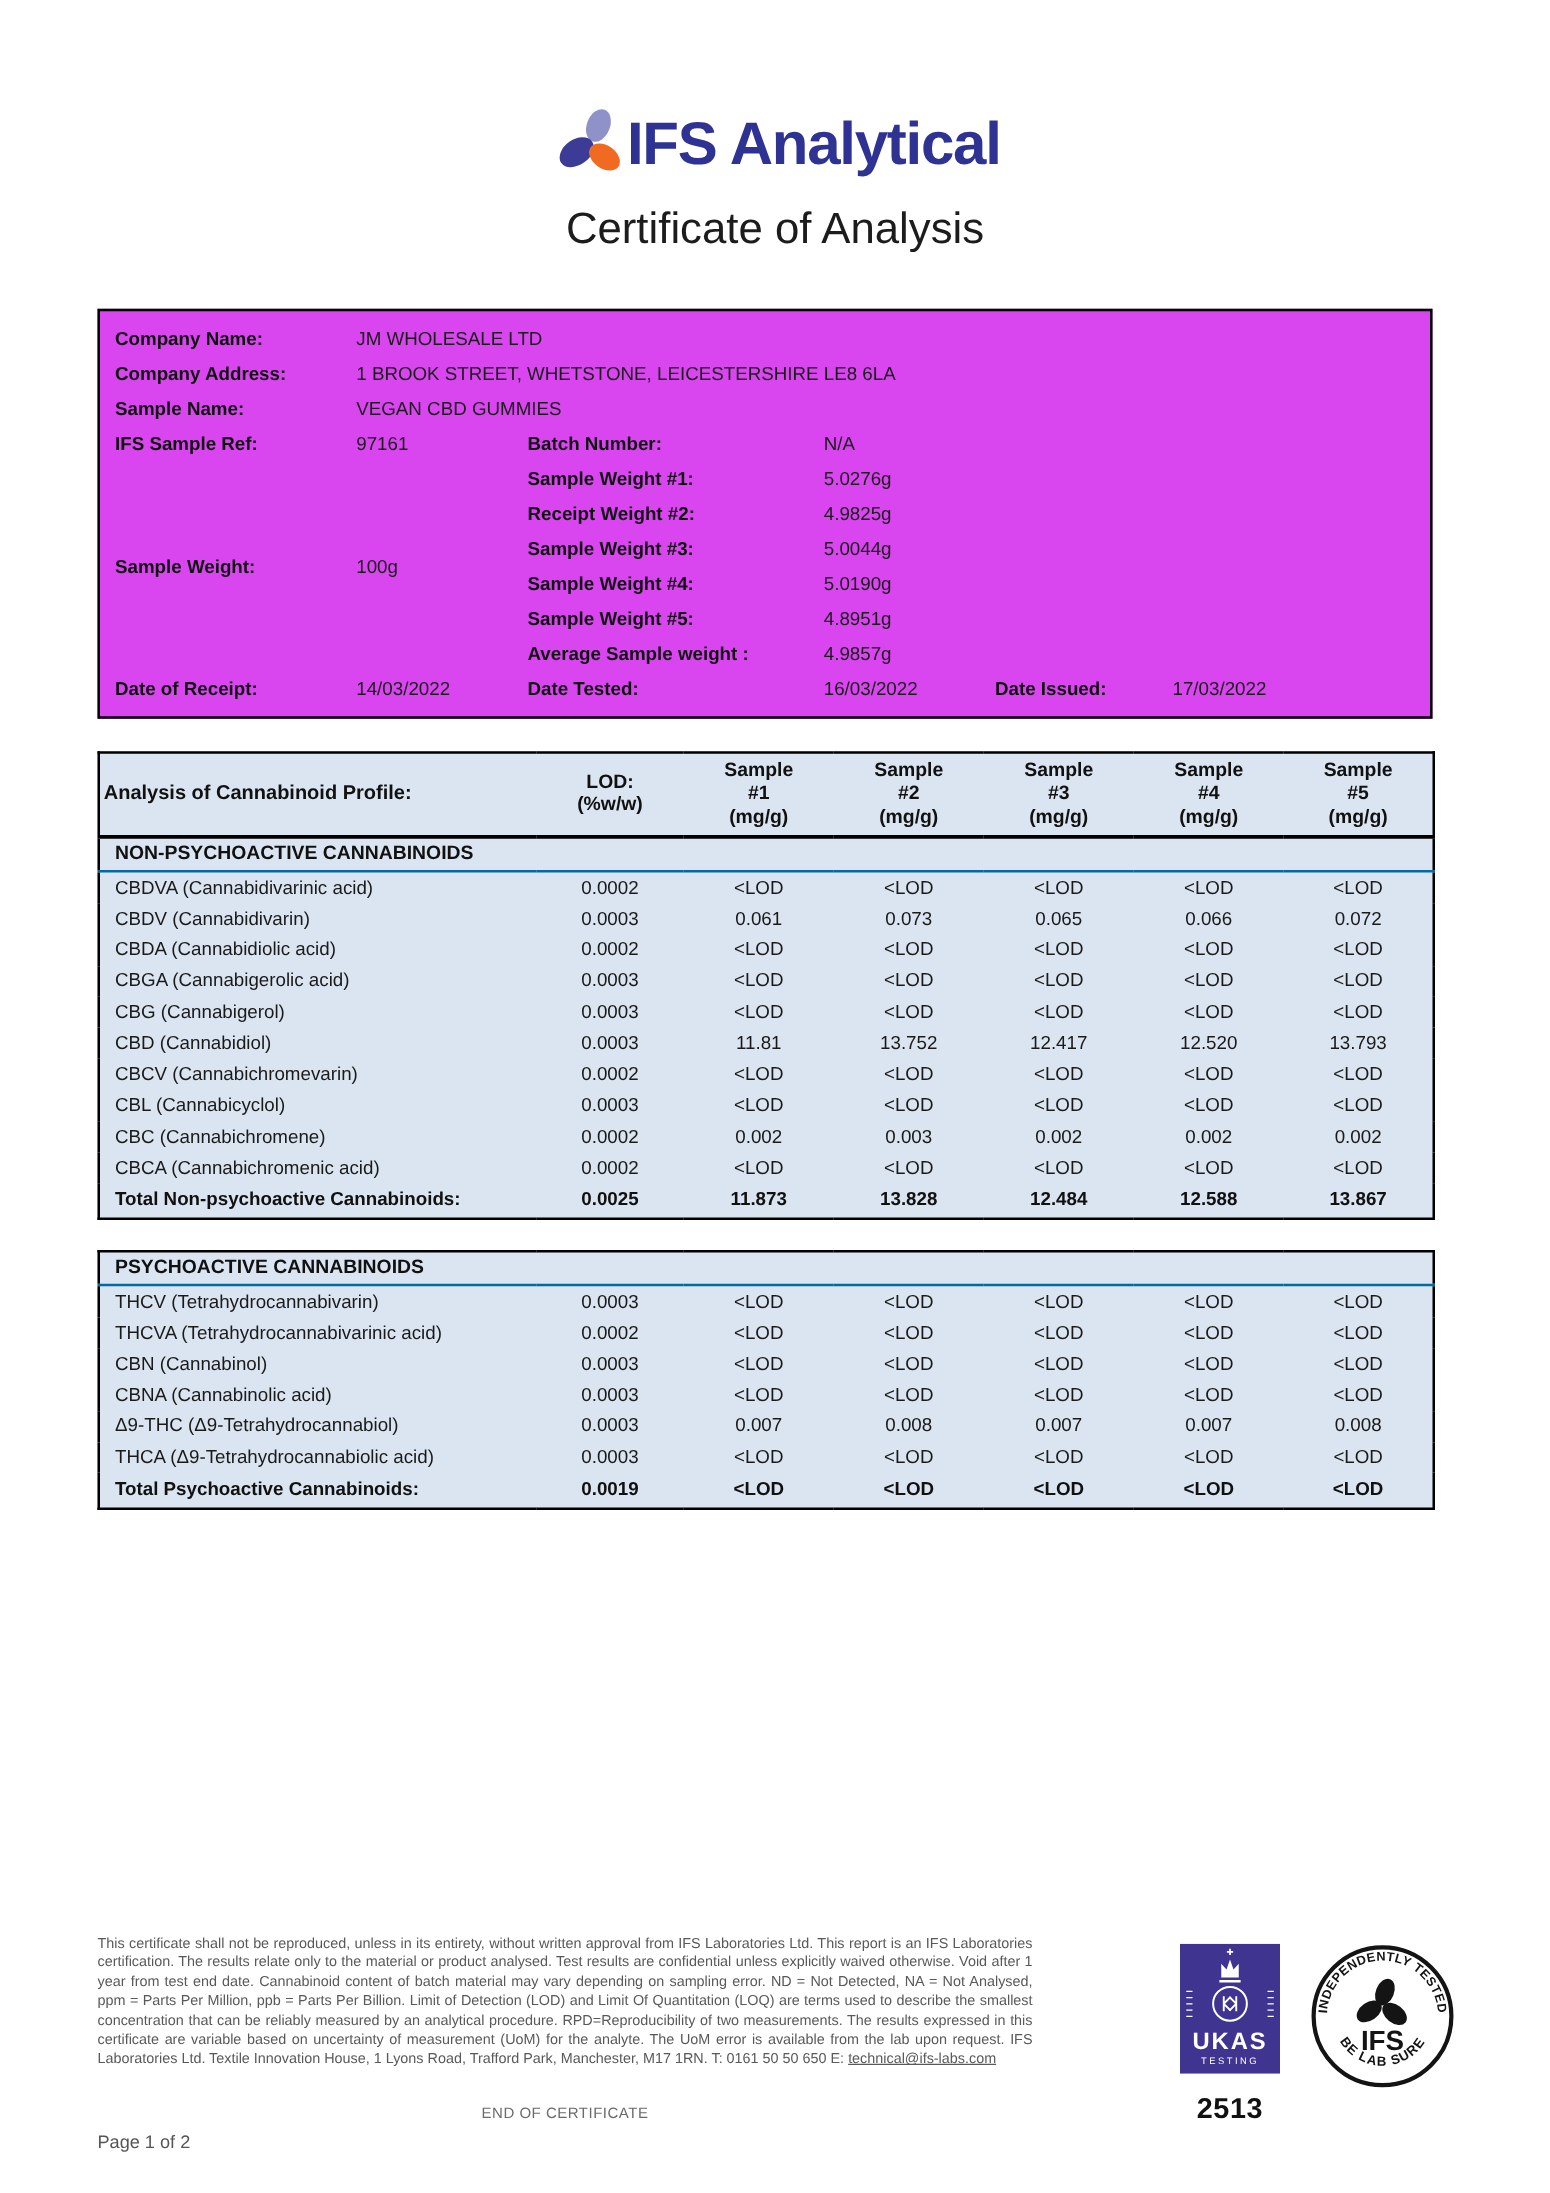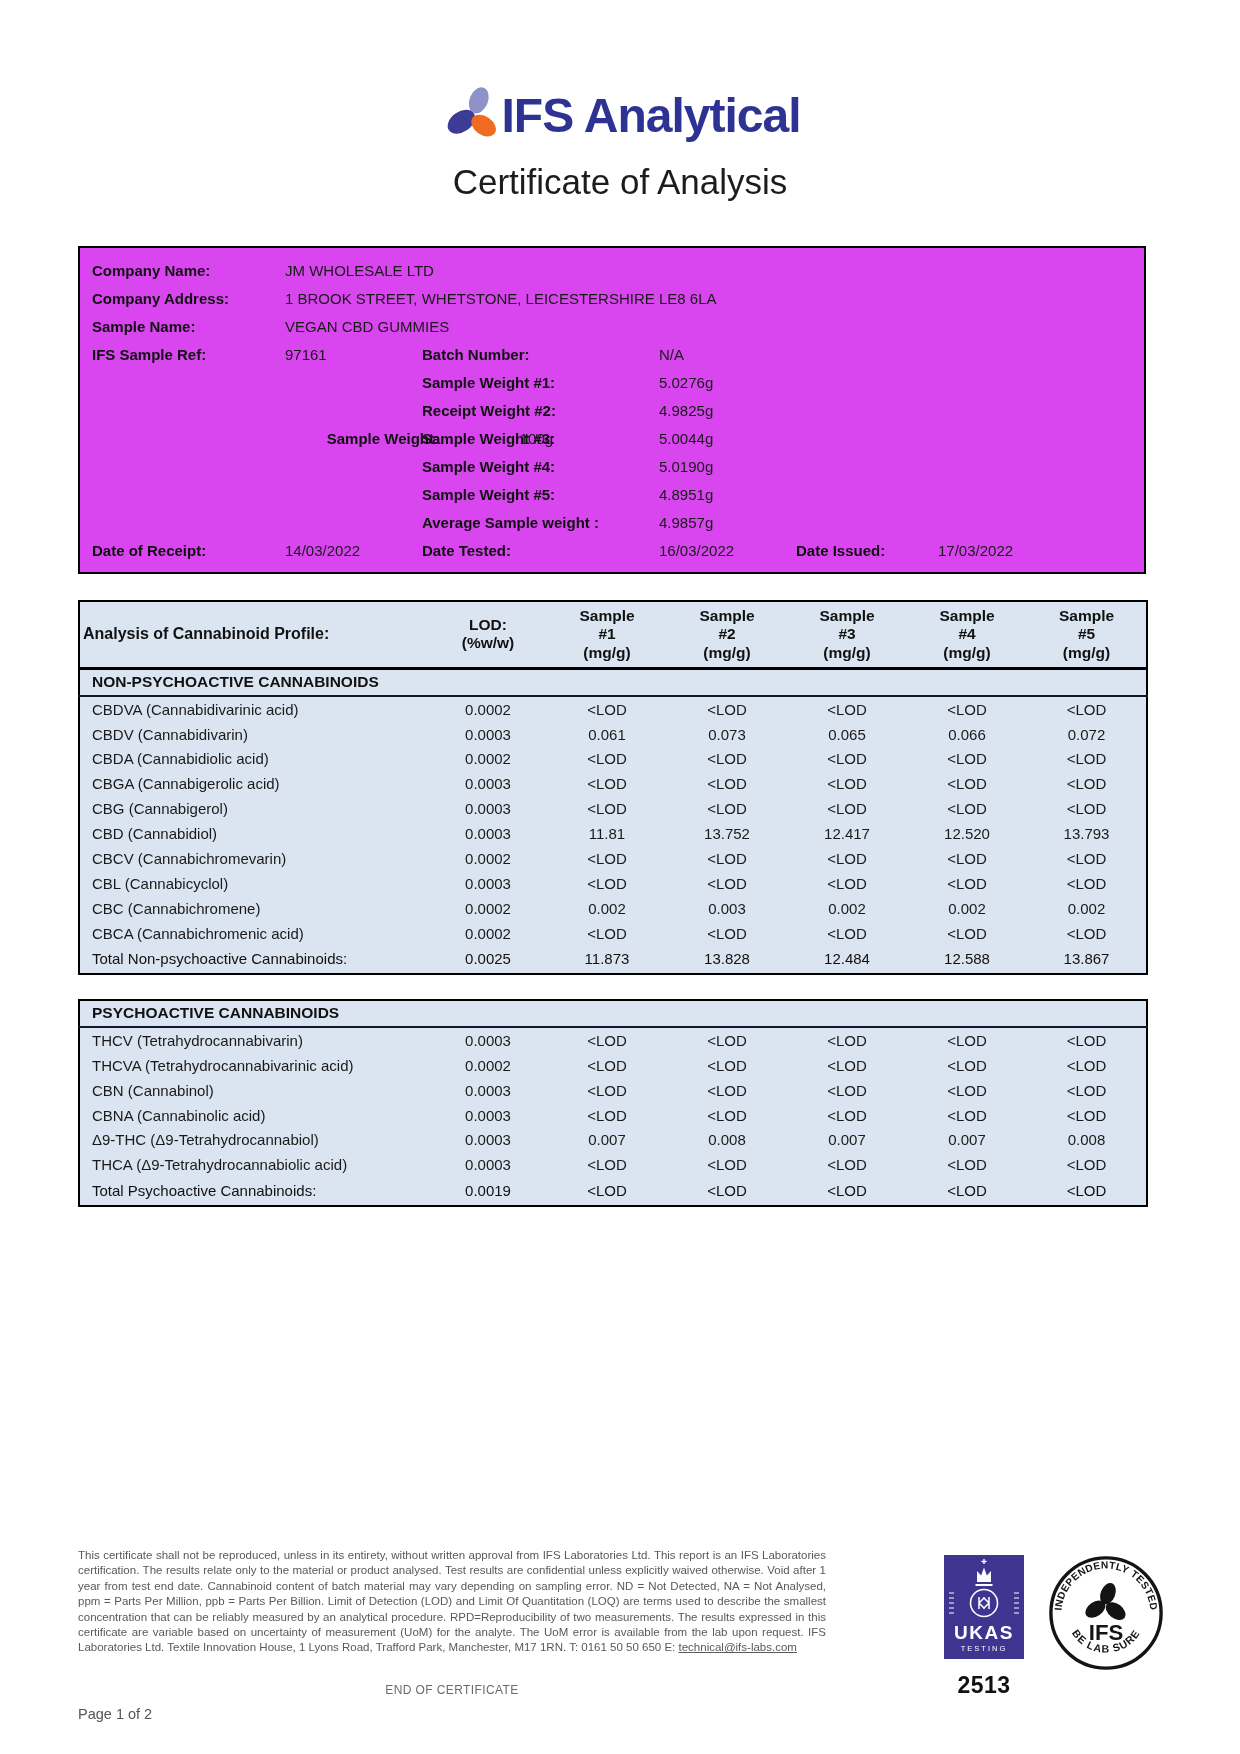--- a/index.html
+++ b/index.html
@@ -15,35 +15,35 @@
 
   
   .info-table{background:#d946ef;border:2px solid #000;margin-top:44px;padding:8px 0 8px 12px;font-size:15px;box-sizing:border-box;}
   .irow{height:28px;display:flex;align-items:center;}
   .lab{font-weight:bold;color:#111;}
   .w193{width:193px;flex:none}
   .w137{width:137px;flex:none}
   .w237{width:237px;flex:none}
   .w142{width:142px;flex:none}
   .icols{display:flex;}
-  .ileft{width:330px;flex:none;display:flex;flex-direction:row;}
+  .ileft{width:330px;flex:none;display:flex;flex-direction:column;}
   .sw-center{flex:1;display:flex;align-items:center;}
   .iright{flex:1;}
 
   
   table.ctable{border-collapse:collapse;table-layout:fixed;width:1068px;background:#dbe5f1;border:2px solid #000;}
   .ctable th,.ctable td{font-family:"Liberation Sans",sans-serif;color:#1a1a1a;}
   .ctable thead th{border-bottom:3px solid #000;padding:5px 3px;vertical-align:middle;}
   th.title{text-align:left;padding-left:12px;font-size:16px;color:#111;}
   .hl{display:block;text-align:center;font-size:15.5px;line-height:1.18;font-weight:bold;color:#111;}
-  tr.section td{font-weight:bold;border-bottom:2px solid #0f172a;padding:3px 4px 4px 12px;font-size:15.5px;color:#111;}
+  tr.section td{font-weight:bold;border-bottom:2px solid #0369a1;padding:3px 4px 4px 12px;font-size:15.5px;color:#111;}
   .ctable tbody.rows td, .ctable tbody.totals td{padding:1.8px 4px;font-size:15px;line-height:1.42;}
   td.an{text-align:left;padding-left:12px !important;}
   td.c{text-align:center;}
-  tbody.totals td{font-weight:normal;color:#111;padding-top:2.5px !important;padding-bottom:3.5px !important;}
+  tbody.totals td{font-weight:bold;color:#111;padding-top:2.5px !important;padding-bottom:3.5px !important;}
   .mt1{margin-top:26px;}
   .mt2{margin-top:24px;}
 
   
   .footer{position:absolute;left:78px;top:1548px;width:1086px;display:flex;}
   .f-left{width:748px;flex:none;}
   .disclaimer{font-size:11.5px;line-height:1.34;color:#595959;text-align:justify;margin:0;}
   .email{text-decoration:underline;color:#595959;cursor:pointer;}
   .end-cert{text-align:center;font-size:12px;color:#6b6b6b;margin-top:27px;letter-spacing:0.4px;}
   .page-num{font-size:14.5px;color:#555;margin-top:9px;}

